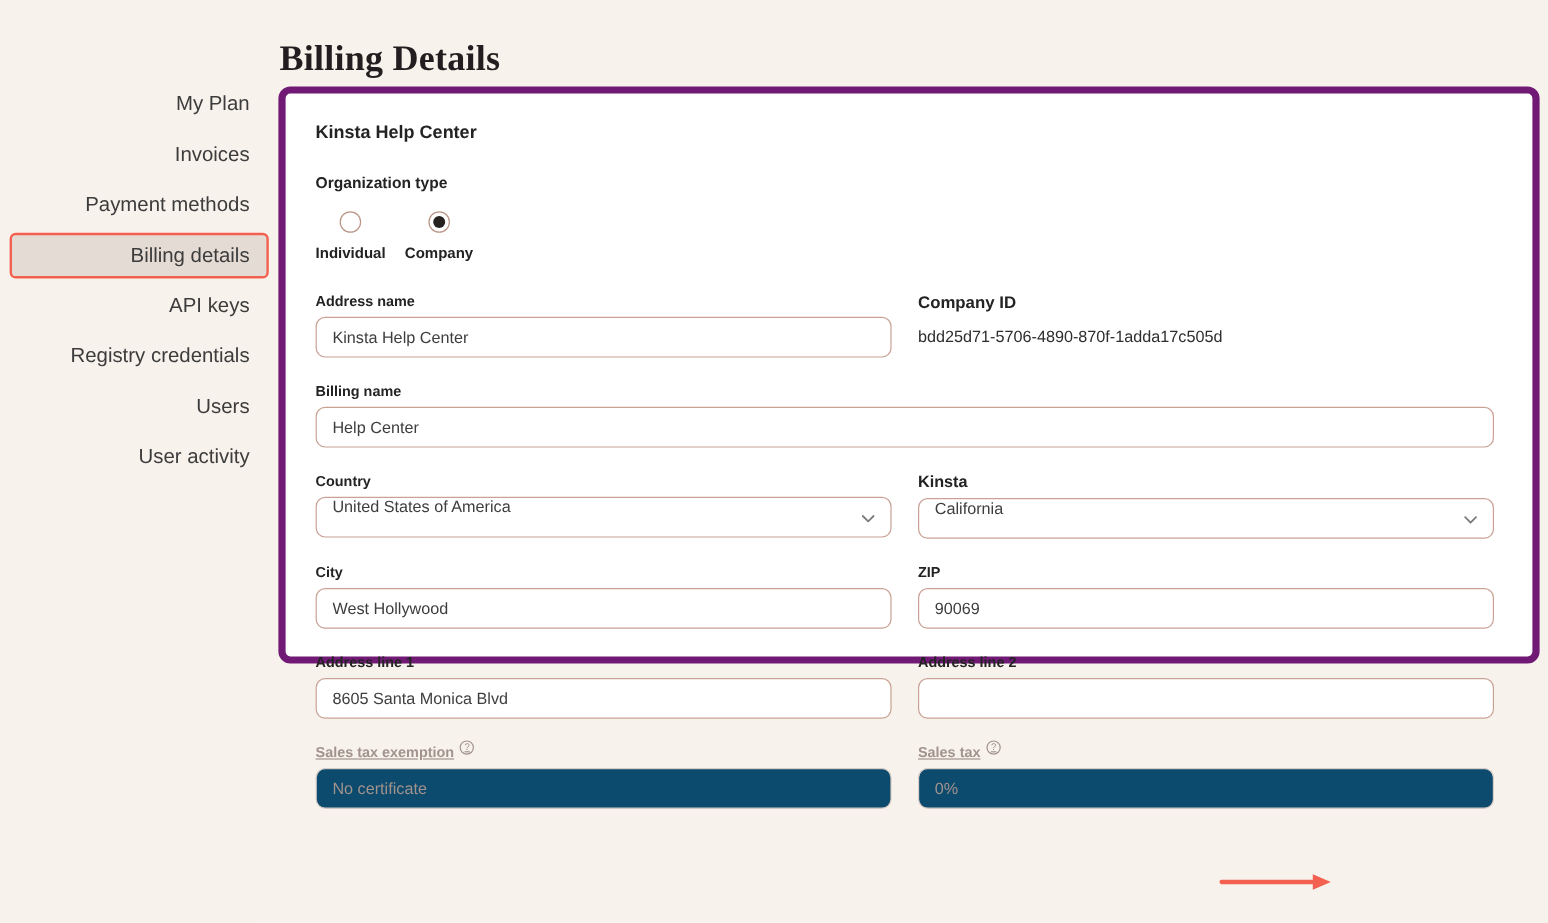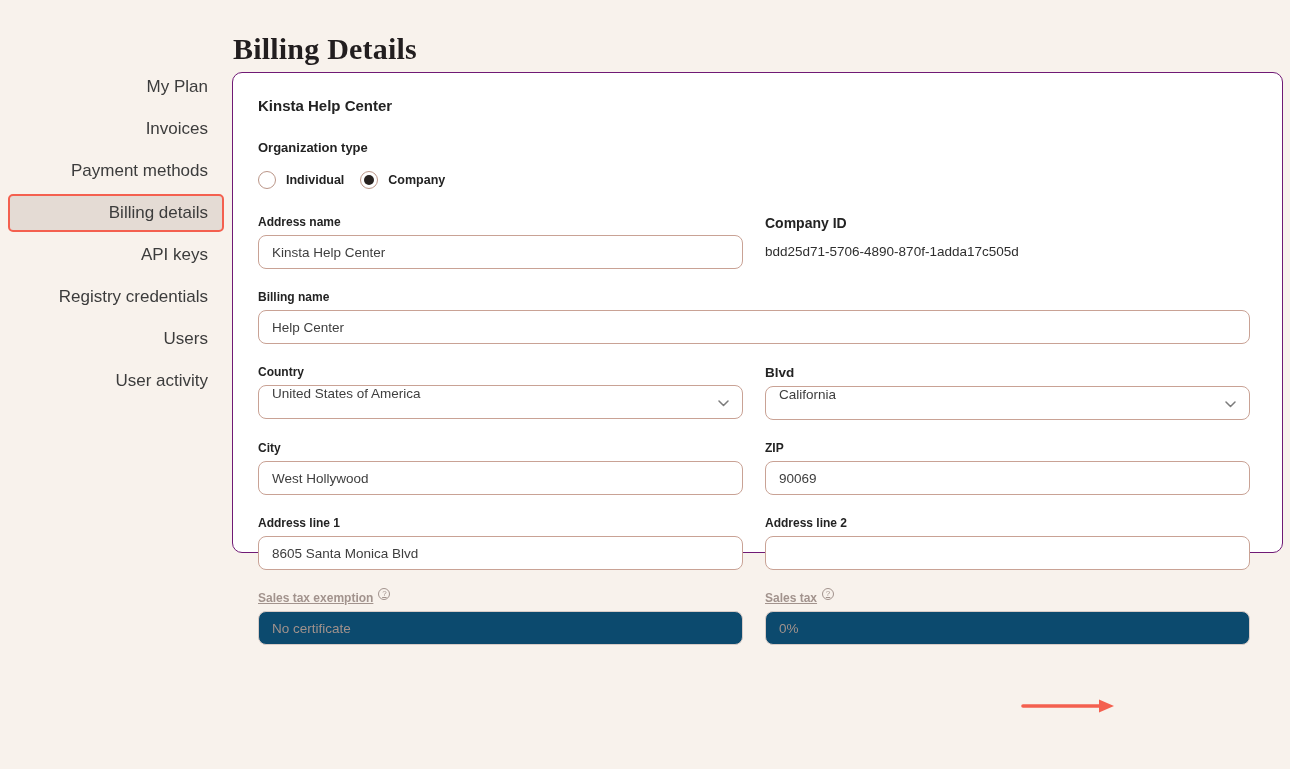--- a/index.html
+++ b/index.html
@@ -24,28 +24,28 @@
   
   .page-title {
     position:absolute; left:233px; top:12px;
     font-family:"Liberation Serif","DejaVu Serif",serif;
     font-size:30px; font-weight:600; color:#221e1f; letter-spacing:.2px;
   }
 
   
   .card {
     position:absolute; left:232px; top:72px; width:1051px; height:481px;
-    background:#ffffff; border:1px solid #701a75; border-radius:10px;
+    background:#ffffff; border:6px solid #701a75; border-radius:10px;
     padding:24px 32px 0 25px;
   }
   .card-heading { font-size:15px; font-weight:700; color:#232323; margin:0 0 26px 0; }
 
   .org-label { font-size:13px; font-weight:700; color:#232323; margin-bottom:16px; }
   .radio-row { display:flex; align-items:center; gap:16px; margin-bottom:26px; }
-  .radio { display:flex; align-items:center; gap:10px; cursor:pointer; }
+  .radio { display:flex; align-items:center; gap:10px; cursor:pointer;flex-direction:column; }
   .radio-circle {
     width:18px; height:18px; border-radius:50%;
     border:1px solid #bb9688; background:#fff; position:relative; flex:0 0 auto;
   }
   .radio-circle.checked::after {
     content:""; position:absolute; inset:3px; border-radius:50%; background:#272220;
   }
   .radio-label { font-size:12.5px; font-weight:700; color:#232323; }
 
   .form-row {
@@ -147,21 +147,21 @@
     <div class="field">
       <label>Country</label>
       <div class="select">
         <span>United States of America</span>
         <svg class="chevron" width="11" height="7" viewBox="0 0 11 7">
             <polyline points="1,1 5.5,5.5 10,1" fill="none" stroke="#7c7c7c" stroke-width="1.5" stroke-linecap="round" stroke-linejoin="round"></polyline>
           </svg>
       </div>
     </div>
     <div class="field">
-      <label style="font-size:13.5px">Blvd</label>
+      <label style="font-size:13.5px">Kinsta</label>
       <div class="select">
         <span>California</span>
         <svg class="chevron" width="11" height="7" viewBox="0 0 11 7">
             <polyline points="1,1 5.5,5.5 10,1" fill="none" stroke="#7c7c7c" stroke-width="1.5" stroke-linecap="round" stroke-linejoin="round"></polyline>
           </svg>
       </div>
     </div>
   </div>
 
   <div class="form-row">

